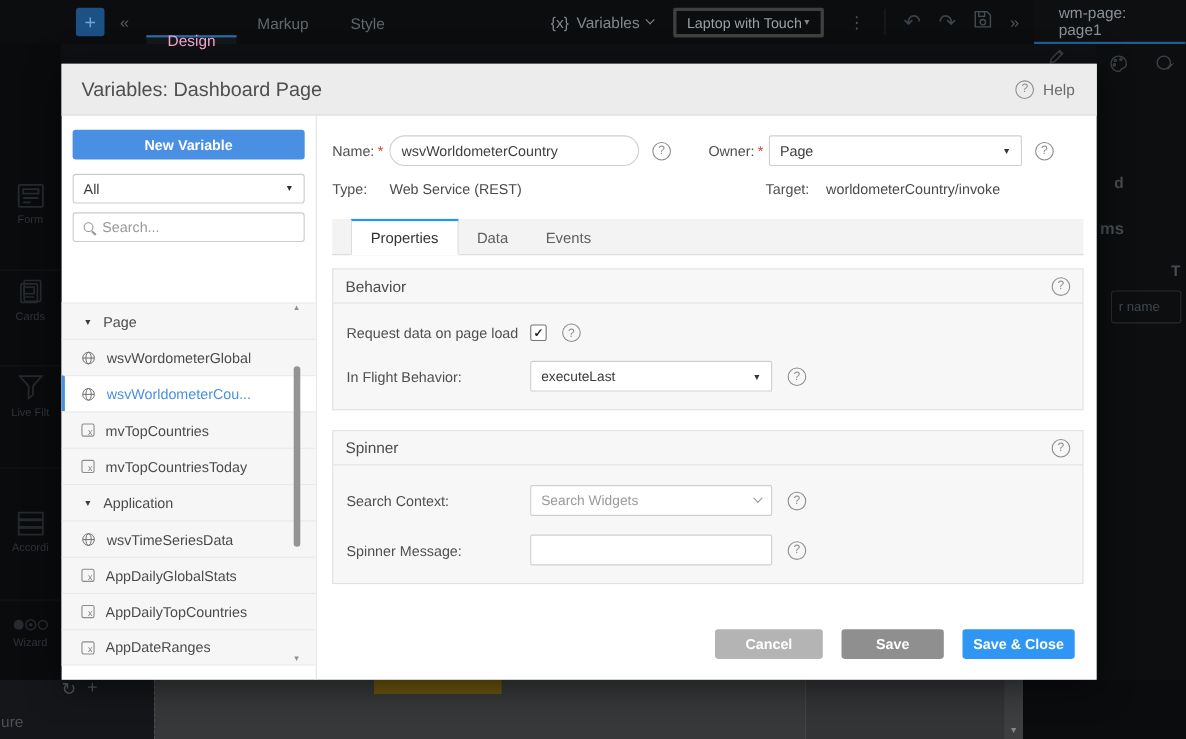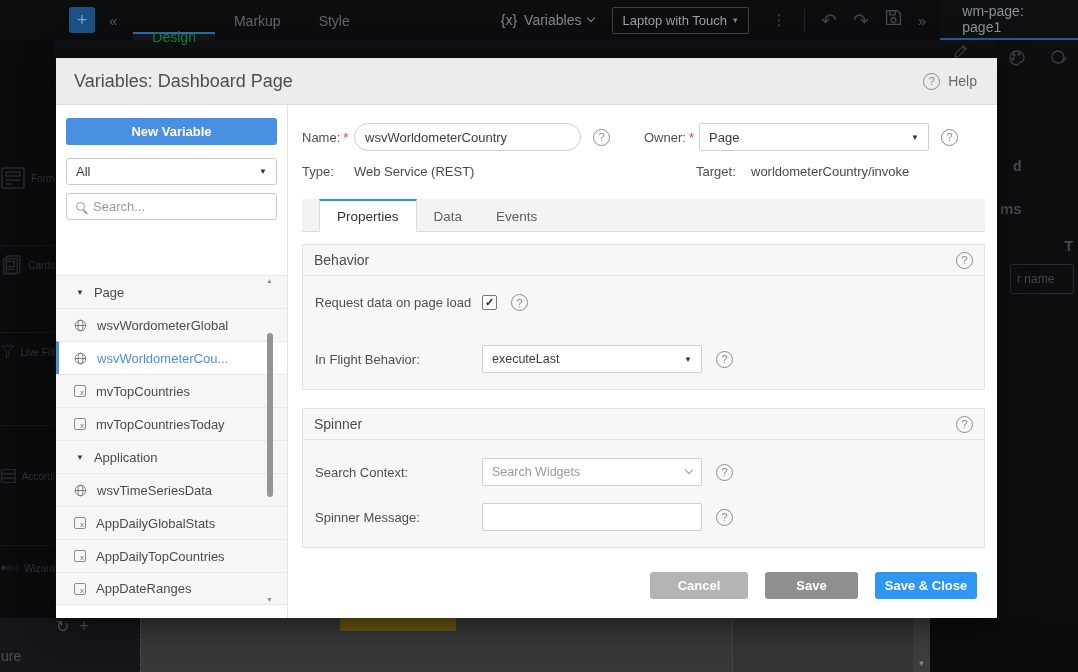--- a/index.html
+++ b/index.html
@@ -7,32 +7,32 @@
   .screen {
     position:relative; width:1078px; height:672px; overflow:hidden;
     background:#0e1013; font-family:"Liberation Sans", sans-serif;
   }
   
   .toolbar { position:absolute; top:0; left:0; width:100%; height:40px; background:#0b0d0f; display:flex; align-items:center; z-index:2; }
   .plus-btn { width:26px; height:26px; margin-left:69px; background:#1b5184; color:#69a9dd; border-radius:3px; font-size:18px; line-height:1; display:flex; align-items:center; justify-content:center; flex:none; }
   .collapse { color:#585f65; font-size:15px; margin-left:14px; }
   .d-tabs { display:flex; height:40px; margin-left:16px; }
   .d-tab { padding:0 19px; display:flex; align-items:center; color:#61676d; font-size:14px; border-top:2px solid transparent; }
-  .d-tab.active { background:#15181b; color:#15803d; border-top-color:#2d6ba1;margin-top:32px; }
+  .d-tab.active { background:#15181b; color:#f9a8d4; border-top-color:#2d6ba1;margin-top:32px; }
   .vars-menu { display:flex; align-items:center; gap:7px; color:#82888e; font-size:14px; margin-left:132px; }
   .chev { width:6px; height:6px; border-right:1.5px solid currentColor; border-bottom:1.5px solid currentColor; transform:rotate(45deg); display:inline-block; margin-top:-4px; }
-  .device { margin-left:18px; width:150px; height:27px; border:1px solid #404040; border-radius:2px; color:#9aa0a6; font-size:13px; display:flex; align-items:center; justify-content:space-between; padding:0 9px; }
+  .device { margin-left:18px; width:150px; height:27px; border:3px solid #404040; border-radius:2px; color:#9aa0a6; font-size:13px; display:flex; align-items:center; justify-content:space-between; padding:0 9px; }
   .caret, .caret-dark { font-size:8px; }
   .kebab { color:#4a5157; margin-left:22px; font-size:15px; letter-spacing:1px; }
   .tdivider { width:1px; height:24px; background:#1f2327; margin-left:17px; }
   .t-icon { color:#3d444b; font-size:19px; margin-left:16px; line-height:1; }
   .page-tab { height:40px; margin-left:14px; padding:0 22px; display:flex; align-items:center; background:#0d0f11; color:#8b9197; font-size:14px; border-bottom:2px solid #1d5f95; }
   
   .palette { position:absolute; left:0; top:40px; bottom:0; width:55px; background:#0a0b0d; z-index:1; }
-  .pal-item { position:absolute; left:0; width:55px; display:flex; flex-direction:row; align-items:center; gap:5px; }
+  .pal-item { position:absolute; left:0; width:55px; display:flex; flex-direction:column; align-items:center; gap:5px; }
   .pal-label { font-size:10px; color:#2f343a; white-space:nowrap; }
   .pal-sep { position:absolute; left:0; width:55px; height:1px; background:#15171a; }
   .pal-bottom-text { position:absolute; left:2px; bottom:6px; color:#4a5056; font-size:14px; }
   
   .rpanel { position:absolute; right:0; top:40px; bottom:0; width:81px; background:#0c0e10; z-index:1; }
   .rp-icons { display:flex; gap:24px; justify-content:center; padding-top:9px; }
   .rfrag { position:absolute; color:#474d53; font-weight:bold; }
   .rfrag-d { left:16px; top:118px; font-size:14px; }
   .rfrag-ms { left:3px; top:160px; font-size:15px; }
   .rfrag-t { right:5px; top:198px; font-size:14px; }
@@ -389,21 +389,21 @@
             <span class="qmark">?</span>
           </div>
           <div class="sec-body">
             <div class="srow">
               <span class="slabel">Request data on page load</span>
               <span class="checkbox">
                   <span>✓</span>
                 </span>
               <span class="qmark q-ml14">?</span>
             </div>
-            <div class="srow" style="margin-top:34px">
+            <div class="srow" style="margin-top:17px">
               <span class="slabel">In Flight Behavior:</span>
               <div class="sec-sel">
                 <span>executeLast</span>
                 <span class="caret-dark" style="color:#333">▼</span>
               </div>
               <span class="qmark q-ml14">?</span>
             </div>
           </div>
         </div>
 

